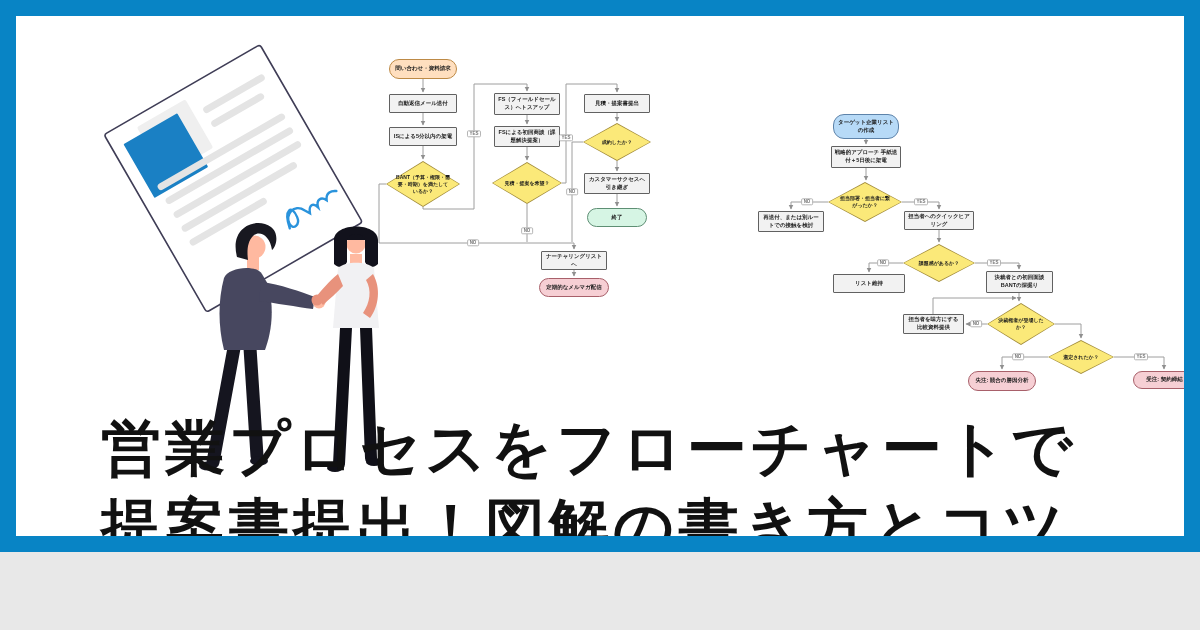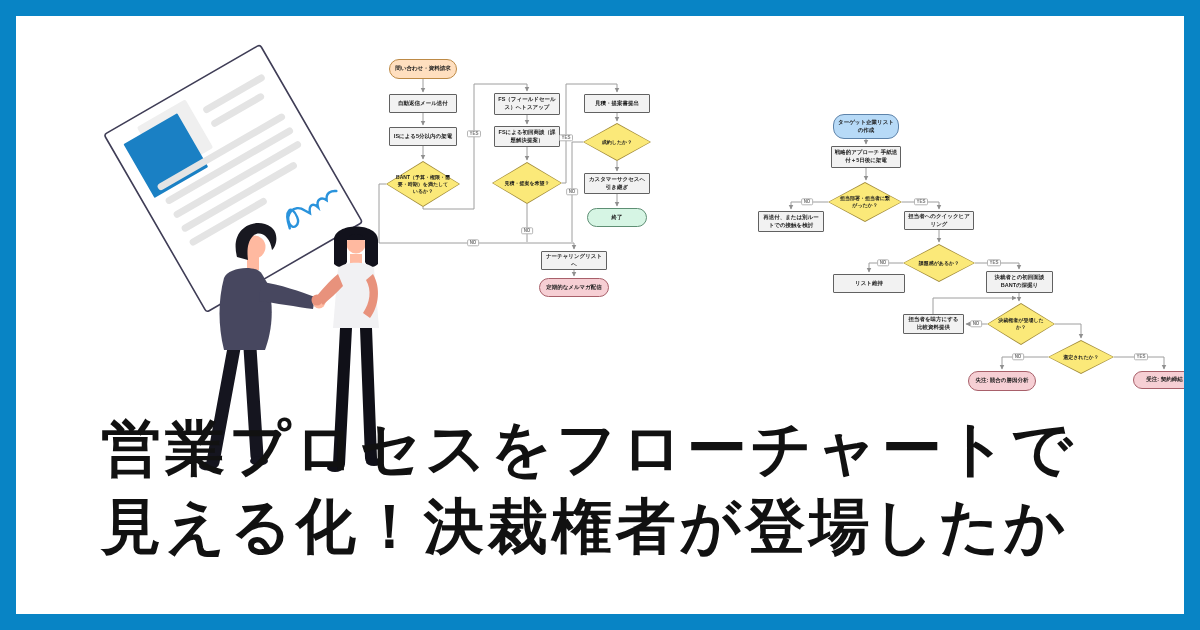--- a/index.html
+++ b/index.html
@@ -1,16 +1,16 @@
 <!DOCTYPE html>
 <html><head>
 <meta charset="utf-8">
 <style>
   html,body{margin:0;padding:0;background:#e8e8e8;}
-  .canvas{position:relative;width:1200px;height:630px;background:#ffffff;
+  .canvas{position:relative;width:1200px;height:552px;background:#ffffff;
     border:16px solid #0884c5;box-sizing:border-box;overflow:hidden;
     font-family:"Liberation Sans",sans-serif;}
 
   
   .flow{position:absolute;z-index:2;}
   .flow-left{left:360px;top:30px;width:310px;height:265px;}
   .flow-right{left:735px;top:90px;width:455px;height:300px;}
   .wires{position:absolute;left:0;top:0;}
   .node{position:absolute;display:flex;align-items:center;justify-content:center;
     text-align:center;box-sizing:border-box;font-size:5.5px;line-height:1.4;
@@ -230,16 +230,16 @@
     <div class="elabel" style="left:170px;top:96px">YES</div>
     <div class="elabel" style="left:132px;top:157px">NO</div>
     <div class="elabel" style="left:243px;top:157px">YES</div>
     <div class="elabel" style="left:225px;top:218px">NO</div>
     <div class="elabel" style="left:267px;top:251px">NO</div>
     <div class="elabel" style="left:390px;top:251px">YES</div>
   </div>
 
   <div class="title">
     <div>営業プロセスをフローチャートで</div>
-    <div>見える化！決裁権者が登場したか</div>
+    <div>提案書提出！図解の書き方とコツ</div>
   </div>
 
 </div>
 
 </body></html>

